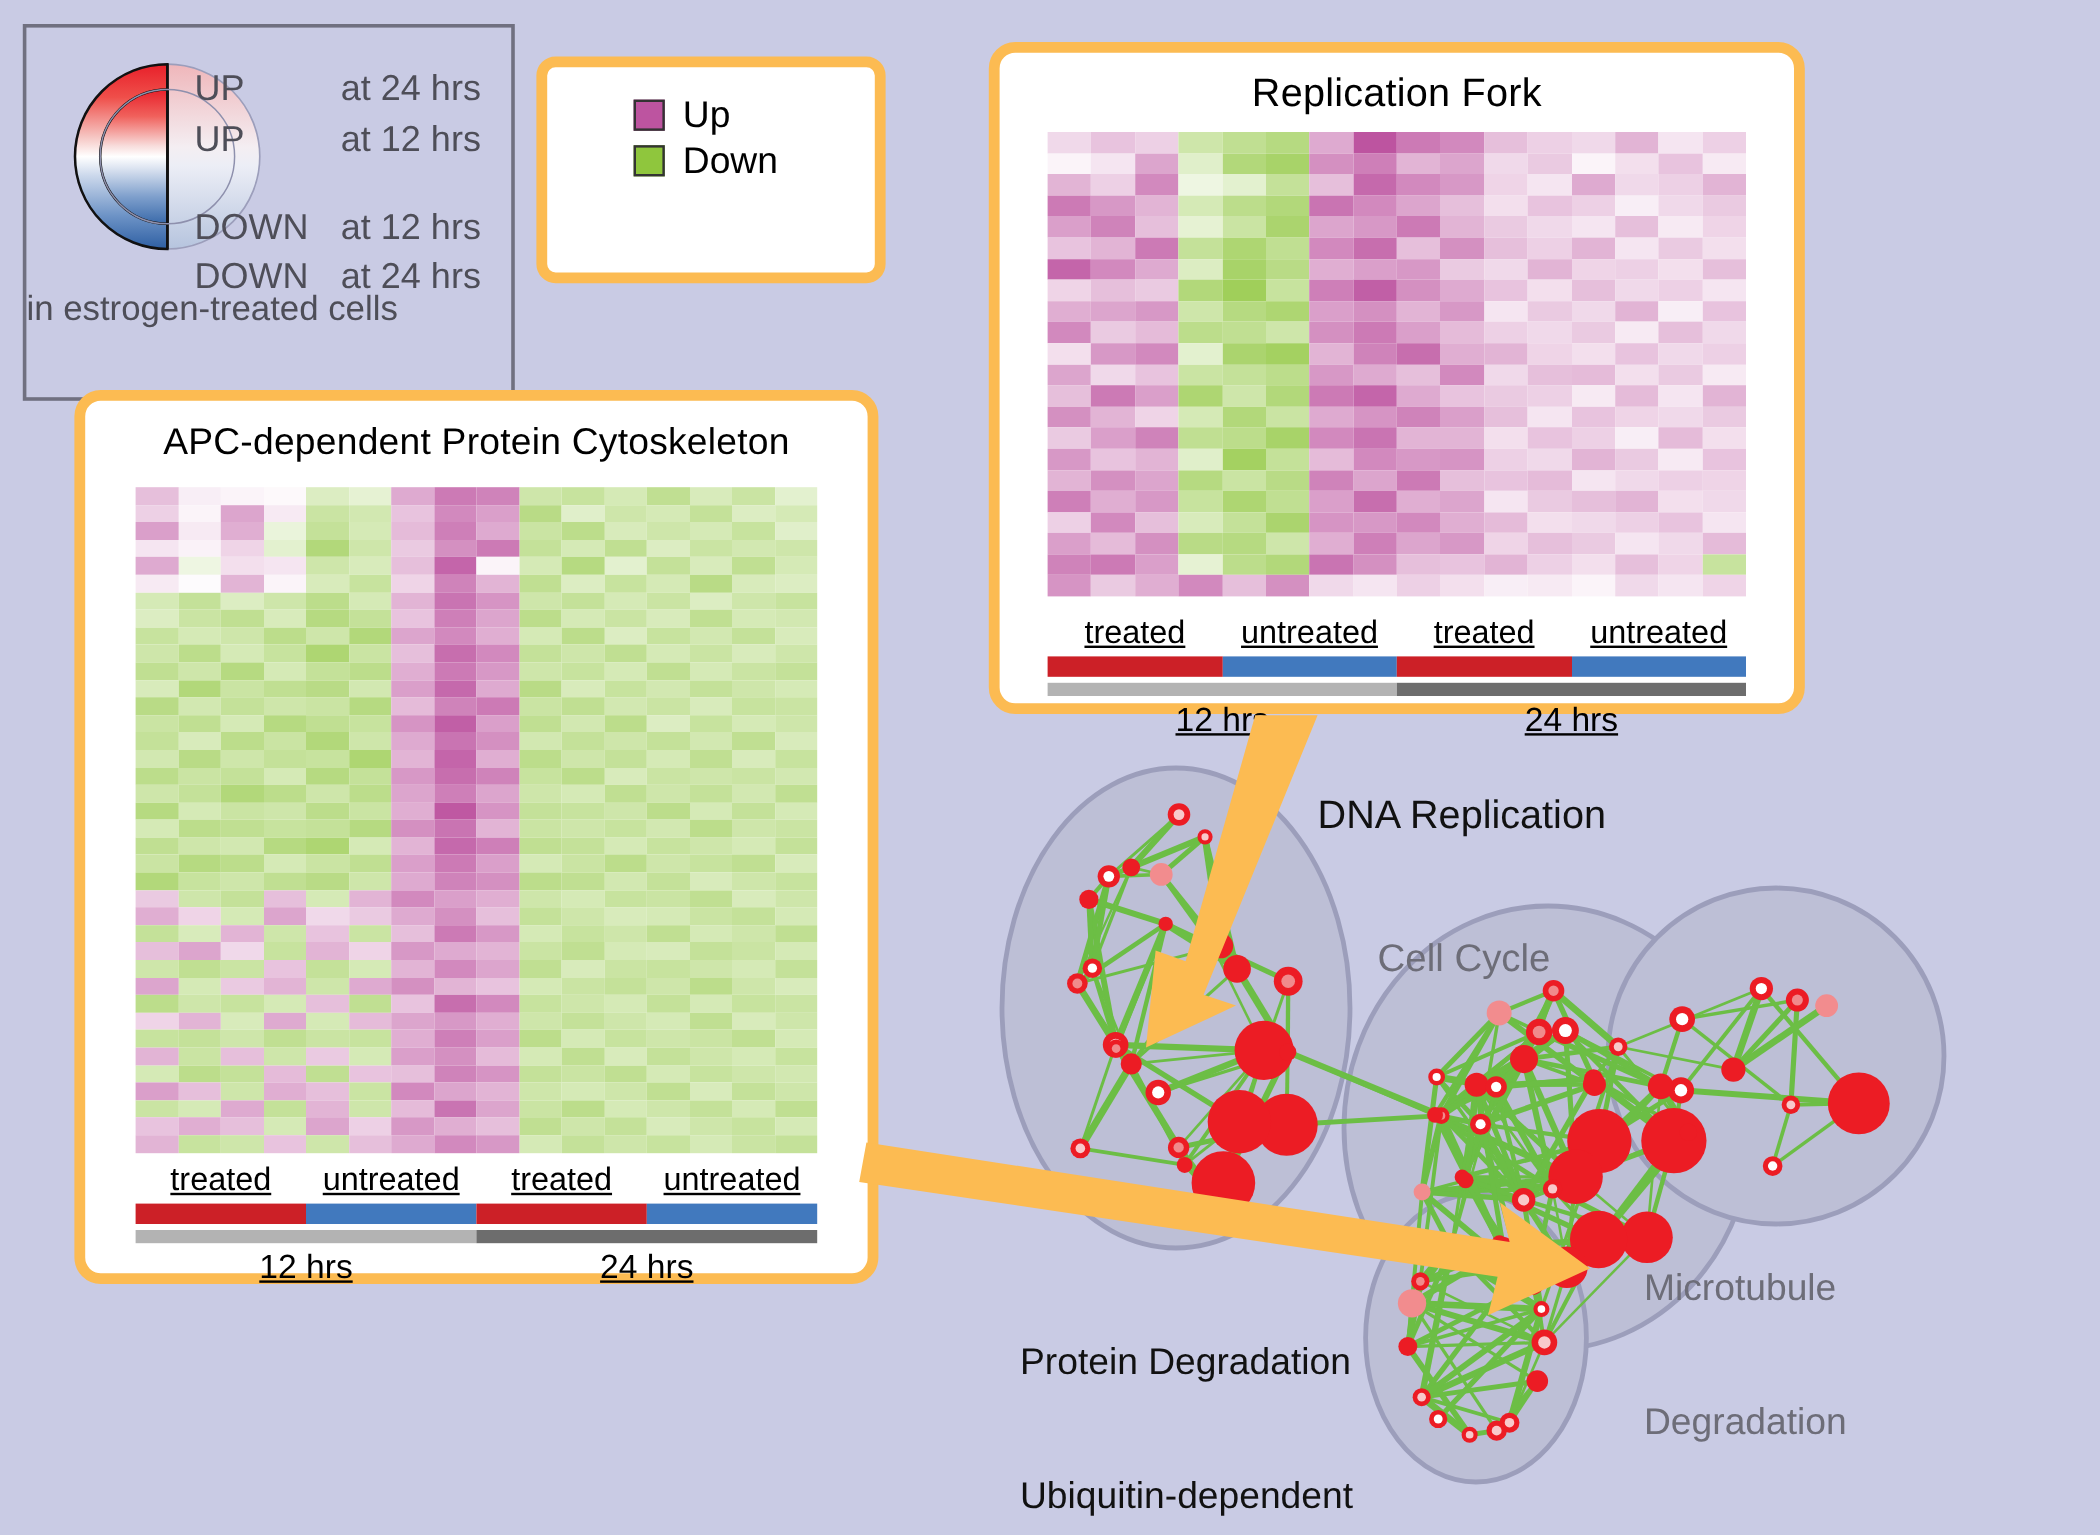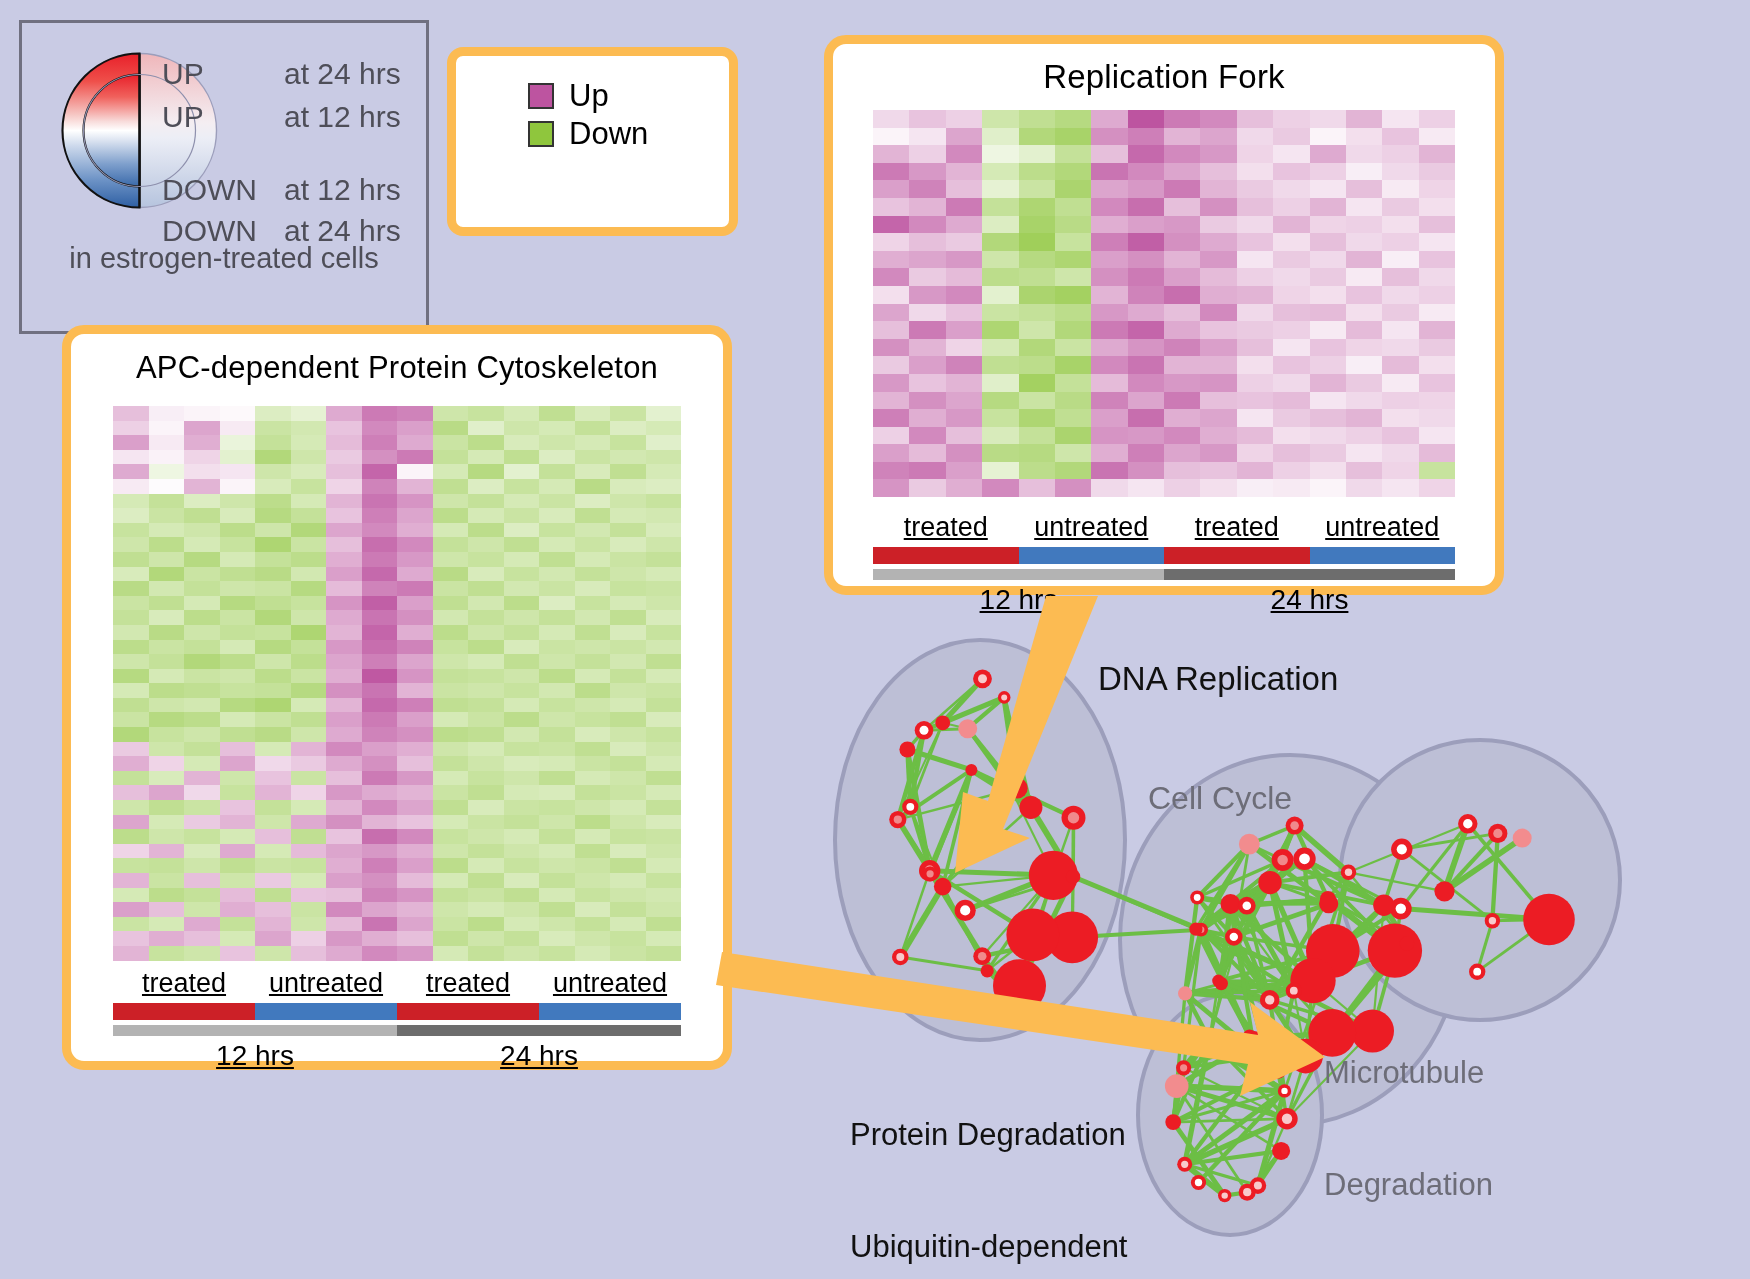--- a/index.html
+++ b/index.html
@@ -20,21 +20,21 @@
   #circle-legend .circ{position:absolute;left:30px;top:20px;width:175px;height:175px;}
   .legend-rows{position:absolute;left:140px;top:30px;width:260px;}
   .lrow{display:flex;align-items:baseline;color:#4e4e58;font-size:30px;line-height:1;}
   .lrow .k{width:122px;}
   .lrow .v{}
   .lrow.r1{position:absolute;top:6px;}
   .lrow.r2{position:absolute;top:49px;}
   .lrow.r3{position:absolute;top:122px;}
   .lrow.r4{position:absolute;top:163px;}
   #circle-legend .foot{
-    position:absolute;left:0;right:0;top:218px;text-align:center;
+    position:absolute;left:0;right:0;top:218px;
     color:#4e4e58;font-size:29px;line-height:1.22;
   }
 
   
   #estrogen-legend{
     position:absolute;left:447px;top:47px;width:291px;height:189px;
     background:#ffffff;border:9px solid #fcbb52;border-radius:16px;box-sizing:border-box;
     padding:14px 0 0 0;
   }
   #estrogen-legend .hdr{
@@ -70,21 +70,21 @@
   .time-bar i{display:block;}
   .time-labels{display:grid;grid-template-columns:repeat(2,1fr);margin-top:4px;}
   .time-labels span{text-align:center;font-size:28px;color:#000;}
 
   
   #network{position:absolute;left:790px;top:610px;width:960px;height:669px;}
   #network svg{display:block;width:100%;height:100%;}
   .cluster-label{position:absolute;white-space:pre;pointer-events:none;}
   #lbl-dna{left:1098px;top:660px;font-size:33px;color:#111;}
   #lbl-cc{left:1148px;top:780px;font-size:32px;color:#6d6d78;}
-  #lbl-mt{left:1324px;top:980px;font-size:31px;color:#6d6d78;line-height:1.2;text-align:left;}
+  #lbl-mt{left:1370px;top:980px;font-size:31px;color:#6d6d78;line-height:1.2;text-align:left;}
   #lbl-ub{left:850px;top:1042px;font-size:31px;color:#111;line-height:1.2;}
 
   
   #arrows{position:absolute;inset:0;pointer-events:none;}
 </style>
 </head>
 <body>
 
 <div class="canvas">
 

